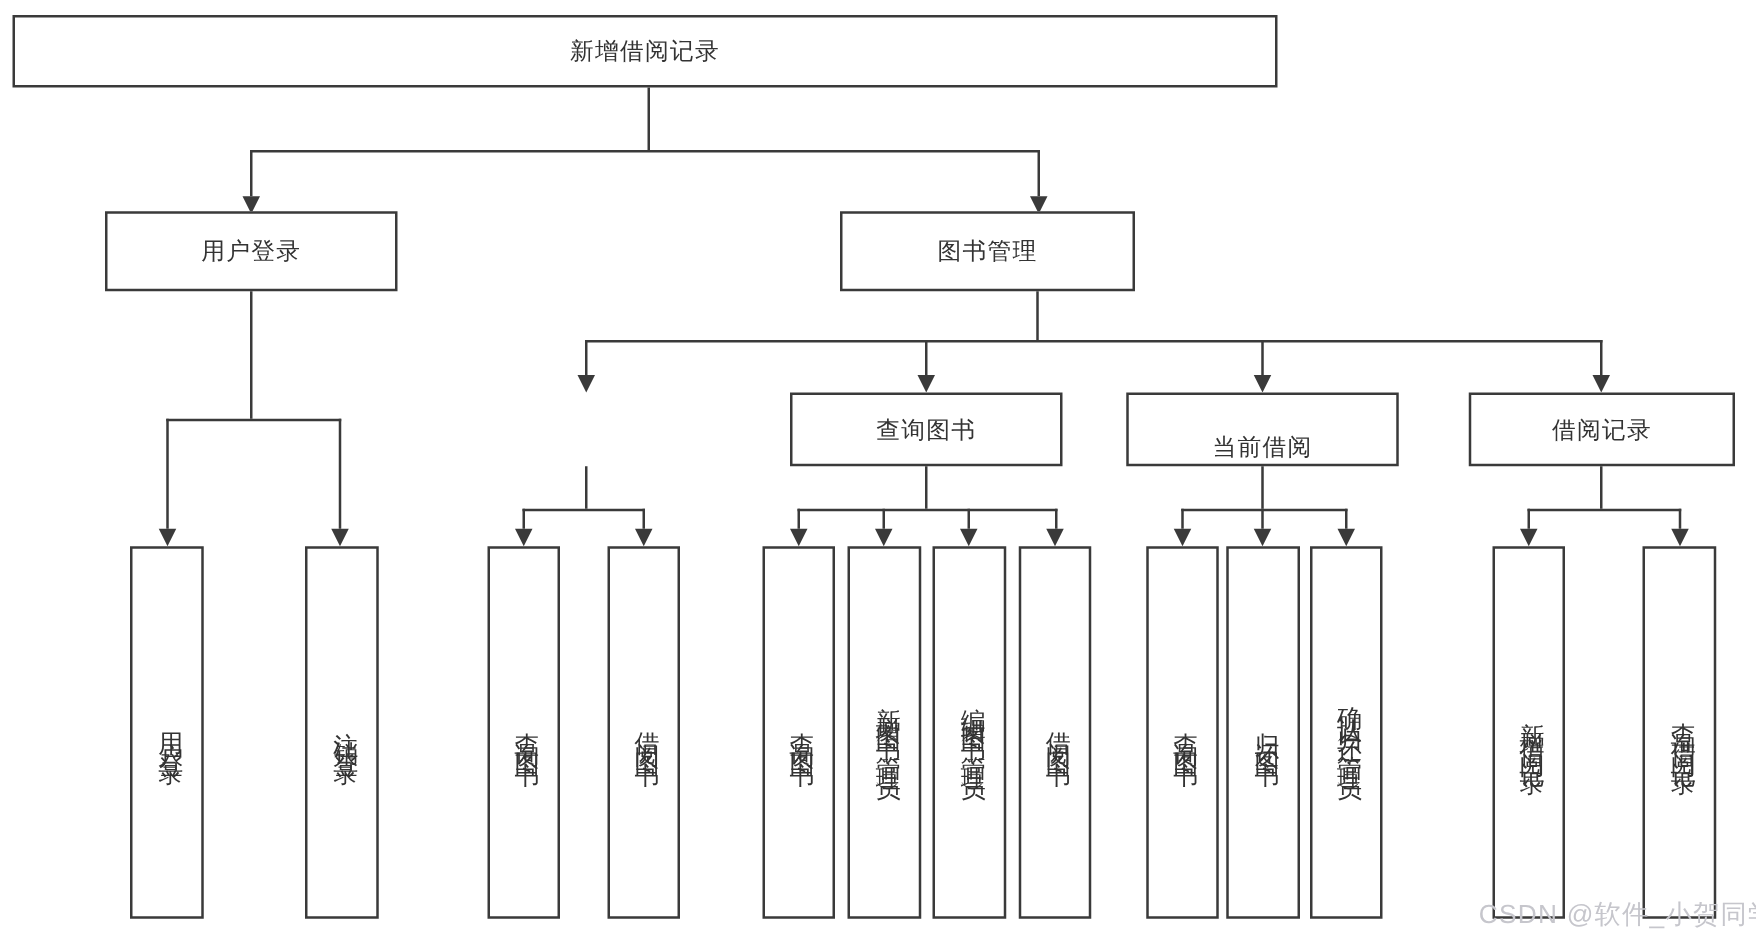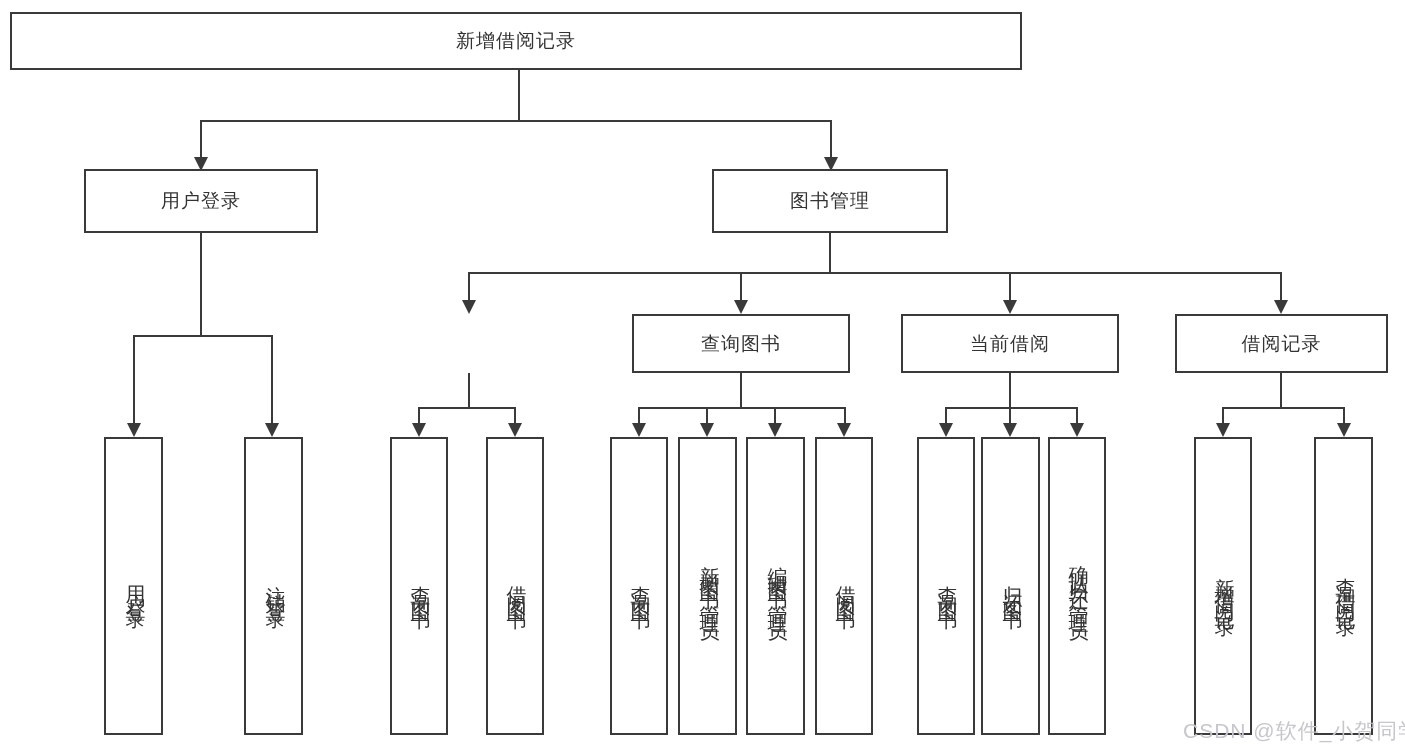--- a/index.html
+++ b/index.html
@@ -50,21 +50,21 @@
   <div class="vl" style="left:518px;top:70px;height:50px;"></div>
   <div class="hl" style="left:200px;top:120px;width:632px;"></div>
   <div class="vl" style="left:200px;top:120px;height:37px;"></div>
   <div class="arrow" style="left:194px;top:157px;"></div>
   <div class="vl" style="left:830px;top:120px;height:37px;"></div>
   <div class="arrow" style="left:824px;top:157px;"></div>
 
   <div class="box" style="left:84px;top:169px;width:234px;height:64px;">
     <span>用户登录</span>
   </div>
-  <div class="box" style="left:712px;top:169px;width:236px;height:64px;">
+  <div class="box" style="left:672px;top:169px;width:236px;height:64px;">
     <span>图书管理</span>
   </div>
 
   <div class="vl" style="left:200px;top:233px;height:102px;"></div>
   <div class="hl" style="left:133px;top:335px;width:140px;"></div>
   <div class="vl" style="left:133px;top:335px;height:88px;"></div>
   <div class="arrow" style="left:127px;top:423px;"></div>
   <div class="vl" style="left:271px;top:335px;height:88px;"></div>
   <div class="arrow" style="left:265px;top:423px;"></div>
 
@@ -75,21 +75,21 @@
   <div class="vl" style="left:740px;top:272px;height:28px;"></div>
   <div class="arrow" style="left:734px;top:300px;"></div>
   <div class="vl" style="left:1009px;top:272px;height:28px;"></div>
   <div class="arrow" style="left:1003px;top:300px;"></div>
   <div class="vl" style="left:1280px;top:272px;height:28px;"></div>
   <div class="arrow" style="left:1274px;top:300px;"></div>
 
   <div class="box" style="left:632px;top:314px;width:218px;height:59px;">
     <span>查询图书</span>
   </div>
-  <div class="box" style="left:901px;top:314px;width:218px;height:59px;">
+  <div class="box" style="left:901px;top:314px;width:218px;height:59px;align-items:flex-end;">
     <span>当前借阅</span>
   </div>
   <div class="box" style="left:1175px;top:314px;width:213px;height:59px;">
     <span>借阅记录</span>
   </div>
 
   <div class="vl" style="left:468px;top:373px;height:34px;"></div>
   <div class="hl" style="left:418px;top:407px;width:98px;"></div>
   <div class="vl" style="left:418px;top:407px;height:16px;"></div>
   <div class="arrow" style="left:412px;top:423px;"></div>

